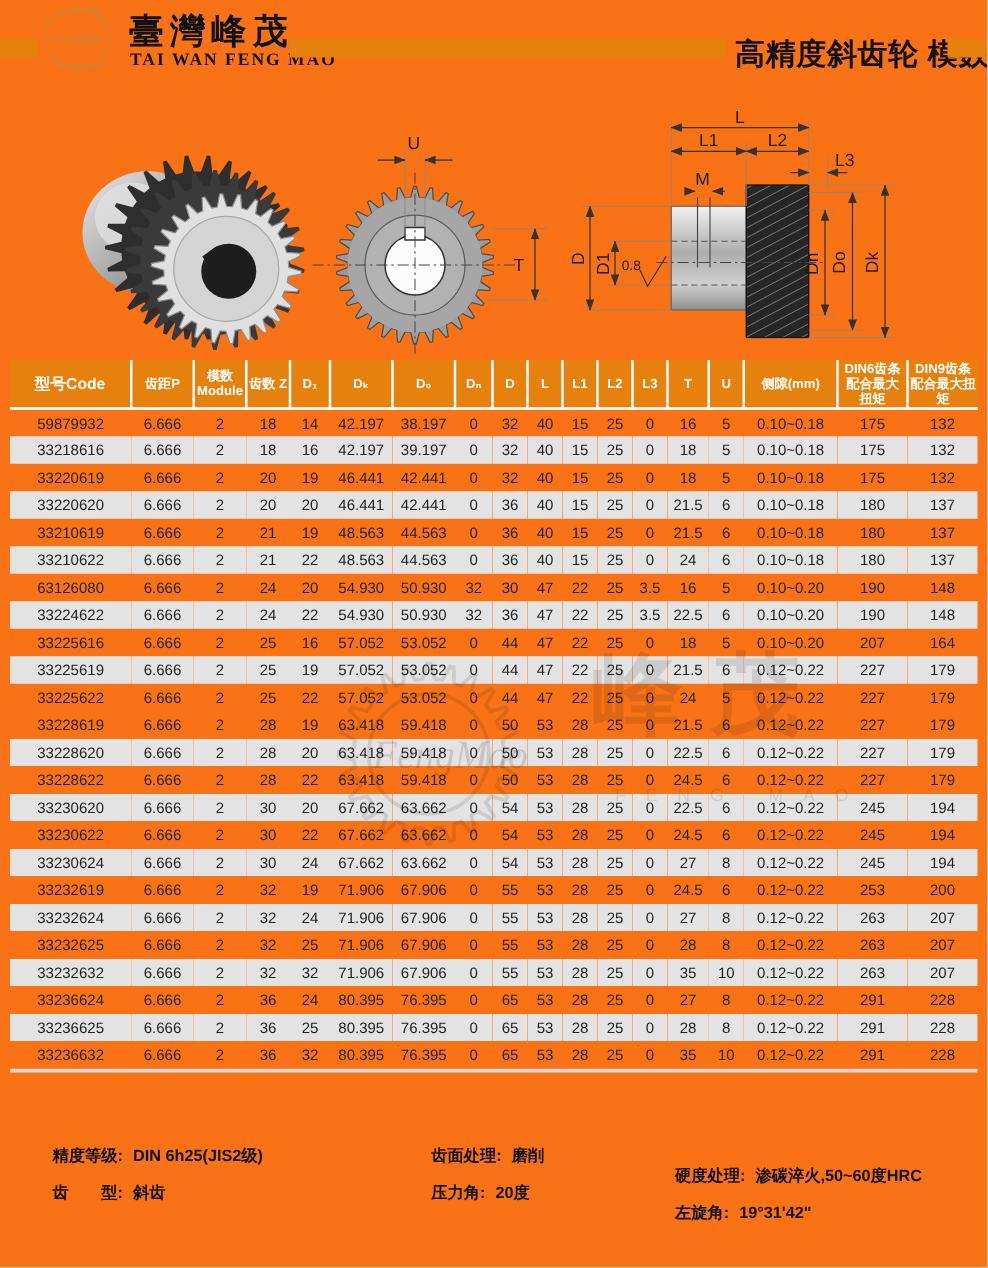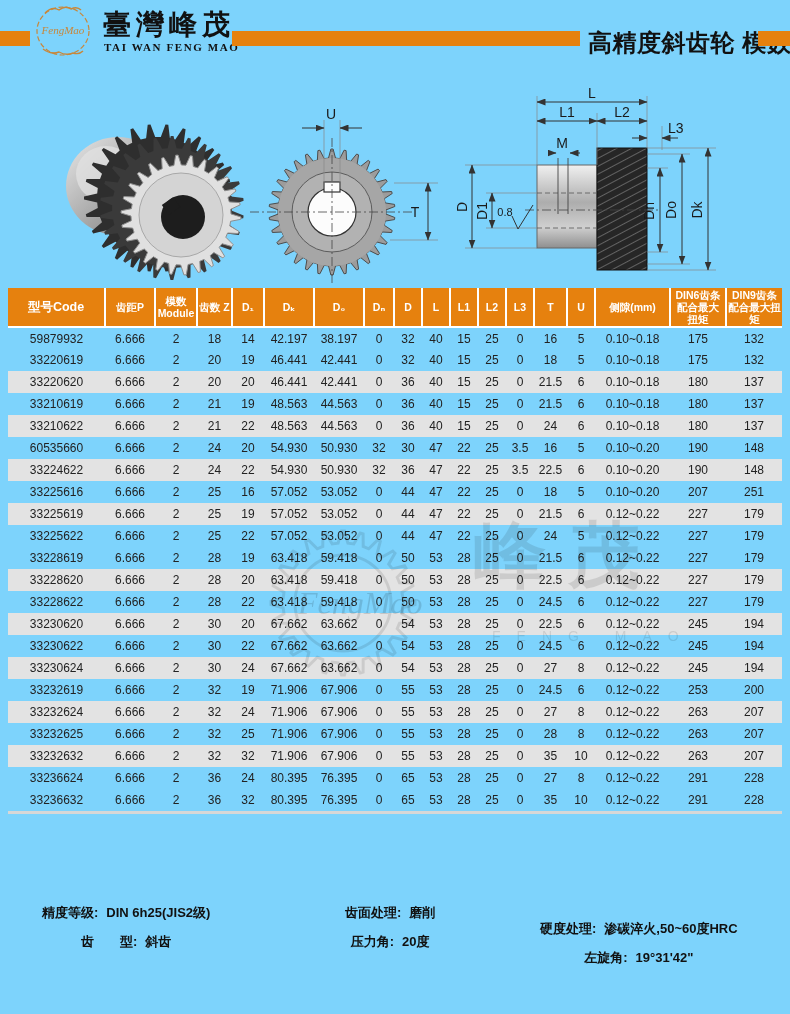--- a/index.html
+++ b/index.html
@@ -1,30 +1,30 @@
 <!DOCTYPE html>
 <html style="--accent: #e6810e; --rowalt: #e3e3e3;"><head>
 <meta charset="utf-8">
 <style>
   :root{ --accent:#e6810e; --rowalt:#e3e3e3; }
   *{ box-sizing:border-box; }
   html,body{ margin:0; padding:0; background:#fff; }
-  .page{ position:relative; width:790px; height:1014px; background:#7dd3fc; overflow:hidden;
+  .page{ position:relative; width:790px; height:1014px; background:#f97316; overflow:hidden;
          font-family:"Liberation Sans","DejaVu Sans",sans-serif; color:#1a1a1a; }
 
   
   .hdr-bar{ position:absolute; top:31px; height:15px; background:var(--accent); }
   .bar-left{ left:0; width:30px; }
   .bar-mid{ left:232px; width:348px; }
   .bar-right{ right:0; width:32px; }
   .logo-box{ position:absolute; left:33px; top:3px; width:64px; height:56px; }
   .brand-cn{ position:absolute; left:103px; top:6px; font-family:Liberation Mono, monospace;
              font-size:28px; font-weight:bold; letter-spacing:5px; color:#111; }
   .brand-en{ position:absolute; left:104px; top:41px; font-family:"Liberation Serif","DejaVu Serif",serif;
-             font-size:11px; font-weight:bold; letter-spacing:1.6px; color:#111; }
+             font-size:14px; font-weight:bold; letter-spacing:1.6px; color:#111; }
   .page-title{ position:absolute; left:588px; top:27px; width:168px; font-size:24px; font-weight:bold;
                letter-spacing:0.5px; color:#111; white-space:nowrap; }
 
   
   .drawings{ position:absolute; top:85px; left:0; width:790px; height:205px; }
   .dim{ stroke:#333; stroke-width:1; fill:none; }
   .ext{ stroke:#888; stroke-width:0.7; fill:none; }
   .cl{ stroke:#444; stroke-width:0.8; stroke-dasharray:9 3 2 3; fill:none; }
   .dimtxt{ font-family:"Liberation Sans","DejaVu Sans",sans-serif; font-size:14px; fill:#1a1a1a; }
 
@@ -47,21 +47,21 @@
   .wm-script{ position:absolute; left:42px; top:85px; font-family:"Liberation Serif","DejaVu Serif",serif;
               font-style:italic; font-size:32px; color:rgba(0,0,0,0.13); }
   .wm-cn{ position:absolute; left:218px; top:8px; font-family:"Liberation Serif","DejaVu Serif",serif;
           font-size:72px; font-weight:bold; letter-spacing:22px; color:rgba(0,0,0,0.10); white-space:nowrap; }
   .wm-en{ position:absolute; left:236px; top:128px; font-size:14px; letter-spacing:16px;
           color:rgba(0,0,0,0.10); white-space:nowrap; }
 
   
   .footer{ position:absolute; top:898px; left:0; width:790px; height:100px; font-size:13px;
            font-weight:bold; color:#111; }
-  .fcol{ position:absolute; top:0;text-align:center; }
+  .fcol{ position:absolute; top:12px; }
   .fcol-left{ left:42px; } .fcol-mid{ left:345px; } .fcol-right{ left:540px;margin-top:16px; }
   .frow{ height:29px; line-height:29px; white-space:nowrap; }
   .flabel{ margin-right:8px; }
 </style>
 </head>
 <body>
 
 <div class="page">
 
   <header>
@@ -256,40 +256,60 @@
             <td>40</td>
             <td>15</td>
             <td>25</td>
             <td>0</td>
             <td>16</td>
             <td>5</td>
             <td>0.10~0.18</td>
             <td>175</td>
             <td>132</td>
           </tr>
-          <tr>
-            <td>33220619</td>
-            <td>6.666</td>
-            <td>2</td>
-            <td>20</td>
-            <td>19</td>
-            <td>46.441</td>
-            <td>42.441</td>
+          <tr class="alt">
+            <td>33218616</td>
+            <td>6.666</td>
+            <td>2</td>
+            <td>18</td>
+            <td>16</td>
+            <td>42.197</td>
+            <td>39.197</td>
             <td>0</td>
             <td>32</td>
             <td>40</td>
             <td>15</td>
             <td>25</td>
             <td>0</td>
             <td>18</td>
             <td>5</td>
             <td>0.10~0.18</td>
             <td>175</td>
             <td>132</td>
           </tr>
+          <tr>
+            <td>33220619</td>
+            <td>6.666</td>
+            <td>2</td>
+            <td>20</td>
+            <td>19</td>
+            <td>46.441</td>
+            <td>42.441</td>
+            <td>0</td>
+            <td>32</td>
+            <td>40</td>
+            <td>15</td>
+            <td>25</td>
+            <td>0</td>
+            <td>18</td>
+            <td>5</td>
+            <td>0.10~0.18</td>
+            <td>175</td>
+            <td>132</td>
+          </tr>
           <tr class="alt">
             <td>33220620</td>
             <td>6.666</td>
             <td>2</td>
             <td>20</td>
             <td>20</td>
             <td>46.441</td>
             <td>42.441</td>
             <td>0</td>
             <td>36</td>
@@ -337,21 +357,21 @@
             <td>15</td>
             <td>25</td>
             <td>0</td>
             <td>24</td>
             <td>6</td>
             <td>0.10~0.18</td>
             <td>180</td>
             <td>137</td>
           </tr>
           <tr>
-            <td>60535660</td>
+            <td>63126080</td>
             <td>6.666</td>
             <td>2</td>
             <td>24</td>
             <td>20</td>
             <td>54.930</td>
             <td>50.930</td>
             <td>32</td>
             <td>30</td>
             <td>47</td>
             <td>22</td>
@@ -394,21 +414,21 @@
             <td>0</td>
             <td>44</td>
             <td>47</td>
             <td>22</td>
             <td>25</td>
             <td>0</td>
             <td>18</td>
             <td>5</td>
             <td>0.10~0.20</td>
             <td>207</td>
-            <td>251</td>
+            <td>164</td>
           </tr>
           <tr class="alt">
             <td>33225619</td>
             <td>6.666</td>
             <td>2</td>
             <td>25</td>
             <td>19</td>
             <td>57.052</td>
             <td>53.052</td>
             <td>0</td>
@@ -651,20 +671,40 @@
             <td>24</td>
             <td>80.395</td>
             <td>76.395</td>
             <td>0</td>
             <td>65</td>
             <td>53</td>
             <td>28</td>
             <td>25</td>
             <td>0</td>
             <td>27</td>
+            <td>8</td>
+            <td>0.12~0.22</td>
+            <td>291</td>
+            <td>228</td>
+          </tr>
+          <tr class="alt">
+            <td>33236625</td>
+            <td>6.666</td>
+            <td>2</td>
+            <td>36</td>
+            <td>25</td>
+            <td>80.395</td>
+            <td>76.395</td>
+            <td>0</td>
+            <td>65</td>
+            <td>53</td>
+            <td>28</td>
+            <td>25</td>
+            <td>0</td>
+            <td>28</td>
             <td>8</td>
             <td>0.12~0.22</td>
             <td>291</td>
             <td>228</td>
           </tr>
           <tr>
             <td>33236632</td>
             <td>6.666</td>
             <td>2</td>
             <td>36</td>

